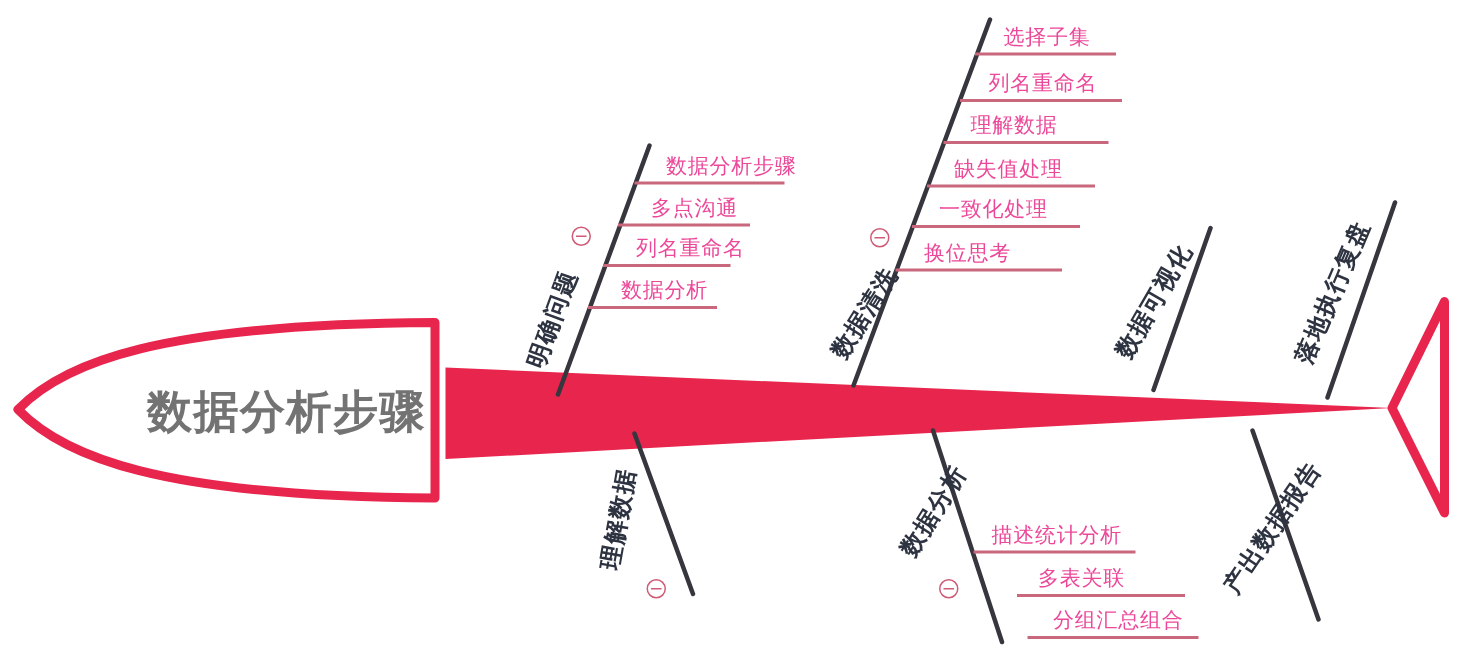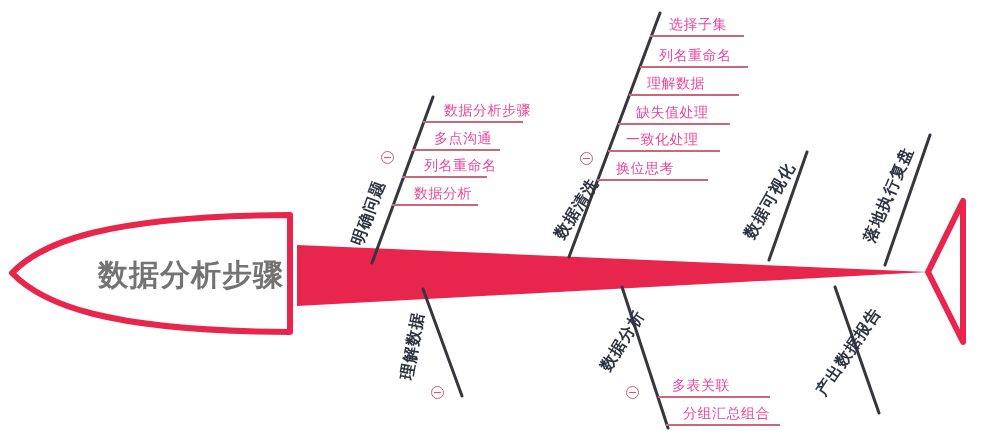--- a/index.html
+++ b/index.html
@@ -82,16 +82,17 @@
   <div class="item" style="left:392px;top:184px;width:86px;padding-left:22px">数据分析</div>
 
   <div class="item" style="left:650px;top:15px;width:94px;padding-left:19px">选择子集</div>
   <div class="item" style="left:640px;top:46px;width:108px;padding-left:19px">列名重命名</div>
   <div class="item" style="left:629px;top:74px;width:110px;padding-left:18px">理解数据</div>
   <div class="item" style="left:618px;top:103px;width:112px;padding-left:18px">缺失值处理</div>
   <div class="item" style="left:608px;top:130px;width:112px;padding-left:18px">一致化处理</div>
   <div class="item" style="left:597px;top:159px;width:111px;padding-left:19px">换位思考</div>
 
 
-  <div class="item" style="left:658px;top:376px;width:112px;padding-left:14px">多表关联</div>
-  <div class="item" style="left:666px;top:404px;width:114px;padding-left:17px">分组汇总组合</div>
+  <div class="item" style="left:649px;top:347px;width:108px;padding-left:12px">描述统计分析</div>
+  <div class="item" style="left:678px;top:376px;width:112px;padding-left:14px">多表关联</div>
+  <div class="item" style="left:685px;top:404px;width:114px;padding-left:17px">分组汇总组合</div>
 
 </div>
 
 </body></html>

